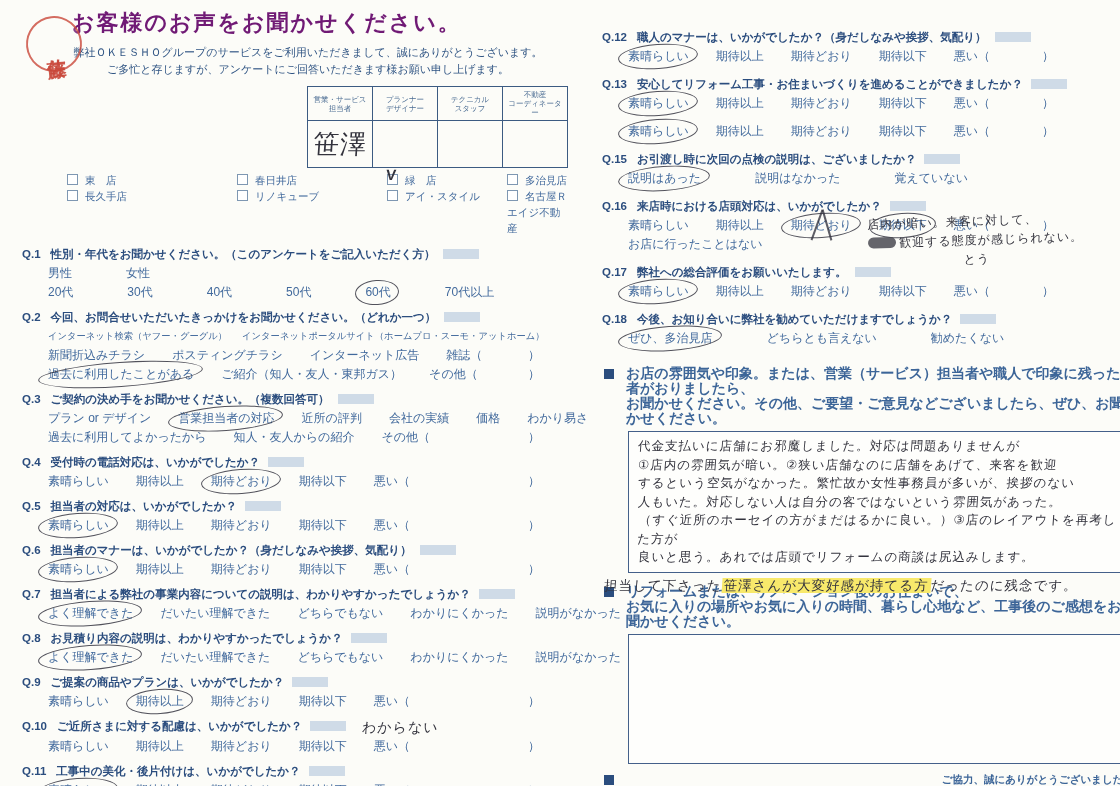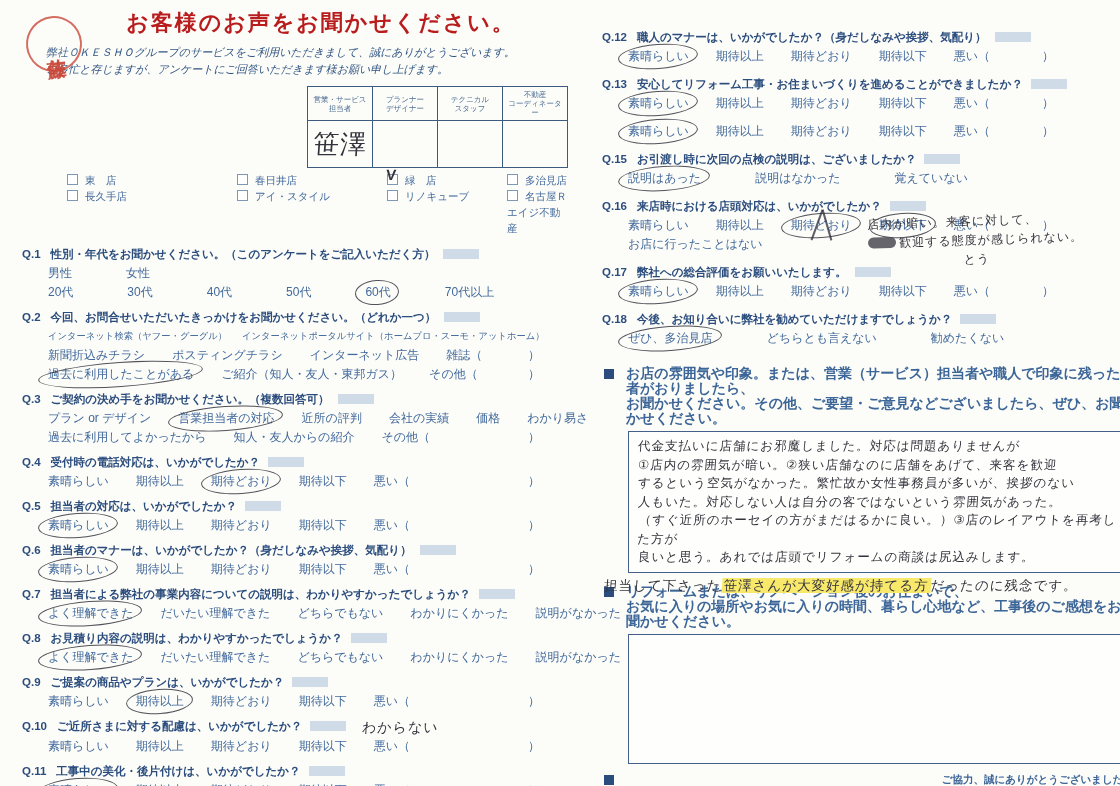--- a/index.html
+++ b/index.html
@@ -4,26 +4,26 @@
 <style>
   html,body{margin:0;padding:0;}
   body{font-family:"Liberation Sans","DejaVu Sans",sans-serif;background:#e8e8e8;}
   #page{position:relative;width:1120px;height:786px;background:#fcfcf8;overflow:hidden;
         box-shadow:0 0 4px rgba(0,0,0,.2);}
   
   .col{position:absolute;top:0;}
   #col-left{left:22px;width:548px;}
   #col-right{left:602px;width:532px;padding-top:30px;}
   
-  #page-title{color:#b91c1c;font-weight:bold;font-size:22px;letter-spacing:2px;
-              text-align:center;margin:8px 0 6px 50px;}
+  #page-title{color:#701a75;font-weight:bold;font-size:22px;letter-spacing:2px;
+              margin:8px 0 6px 50px;}
   #hanko{position:absolute;left:4px;top:16px;width:52px;height:52px;border:2.5px solid rgba(201,71,58,.8);
          border-radius:50%;color:rgba(201,71,58,.9);display:flex;align-items:center;justify-content:center;
          writing-mode:vertical-rl;font-size:19px;font-weight:bold;transform:rotate(-6deg);z-index:2;background:rgba(252,252,248,.15);}
-  .intro{font-size:11px;color:#2f5483;text-align:left;line-height:16.5px;margin-left:24px;font-style:italic;}
+  .intro{font-size:11px;color:#2f5483;text-align:center;line-height:16.5px;margin-left:24px;}
   
   #staff-table{border-collapse:collapse;margin:9px 2px 2px auto;}
   #staff-table th,#staff-table td{border:1px solid #3c5b82;}
   #staff-table th{font-size:7.5px;line-height:9px;color:#4d6e94;font-weight:normal;padding:3px 2px;width:60px;}
   #staff-table td{height:44px;text-align:center;}
   #staff-table{border:1.5px solid #3c5b82;}
   .staff-hand{font-size:26px;transform:rotate(-3deg);display:inline-block;}
   
   #stores{margin:4px 0 0 0;}
   .store-row{display:grid;grid-template-columns:170px 150px 120px 1fr;padding-left:45px;
@@ -109,22 +109,22 @@
 
     <div id="stores">
         <div class="store-row">
           <span class="store-item"><span class="cbx"></span>東　店</span>
           <span class="store-item"><span class="cbx"></span>春日井店</span>
           <span class="store-item"><span class="cbx"><i class="vmark hand">V</i></span>緑　店</span>
           <span class="store-item"><span class="cbx"></span>多治見店</span>
         </div>
         <div class="store-row">
           <span class="store-item"><span class="cbx"></span>長久手店</span>
+          <span class="store-item"><span class="cbx"></span>リノキューブ</span>
           <span class="store-item"><span class="cbx"></span>アイ・スタイル</span>
-          <span class="store-item"><span class="cbx"></span>リノキューブ</span>
           <span class="store-item"><span class="cbx"></span>名古屋Ｒエイジ不動産</span>
         </div>
       </div>
 
     <div id="q-left">
         <div class="q">
           <div class="q-header"><span class="q-no">Q.1</span><span class="q-text">性別・年代をお聞かせください。（このアンケートをご記入いただく方）</span></div>
           <div class="q-row wide"><span class="opt">男性</span><span class="opt">女性</span></div>
           <div class="q-row wide"><span class="opt">20代</span><span class="opt">30代</span><span class="opt">40代</span><span class="opt">50代</span><span class="opt circled">60代</span><span class="opt">70代以上</span></div>
         </div>

